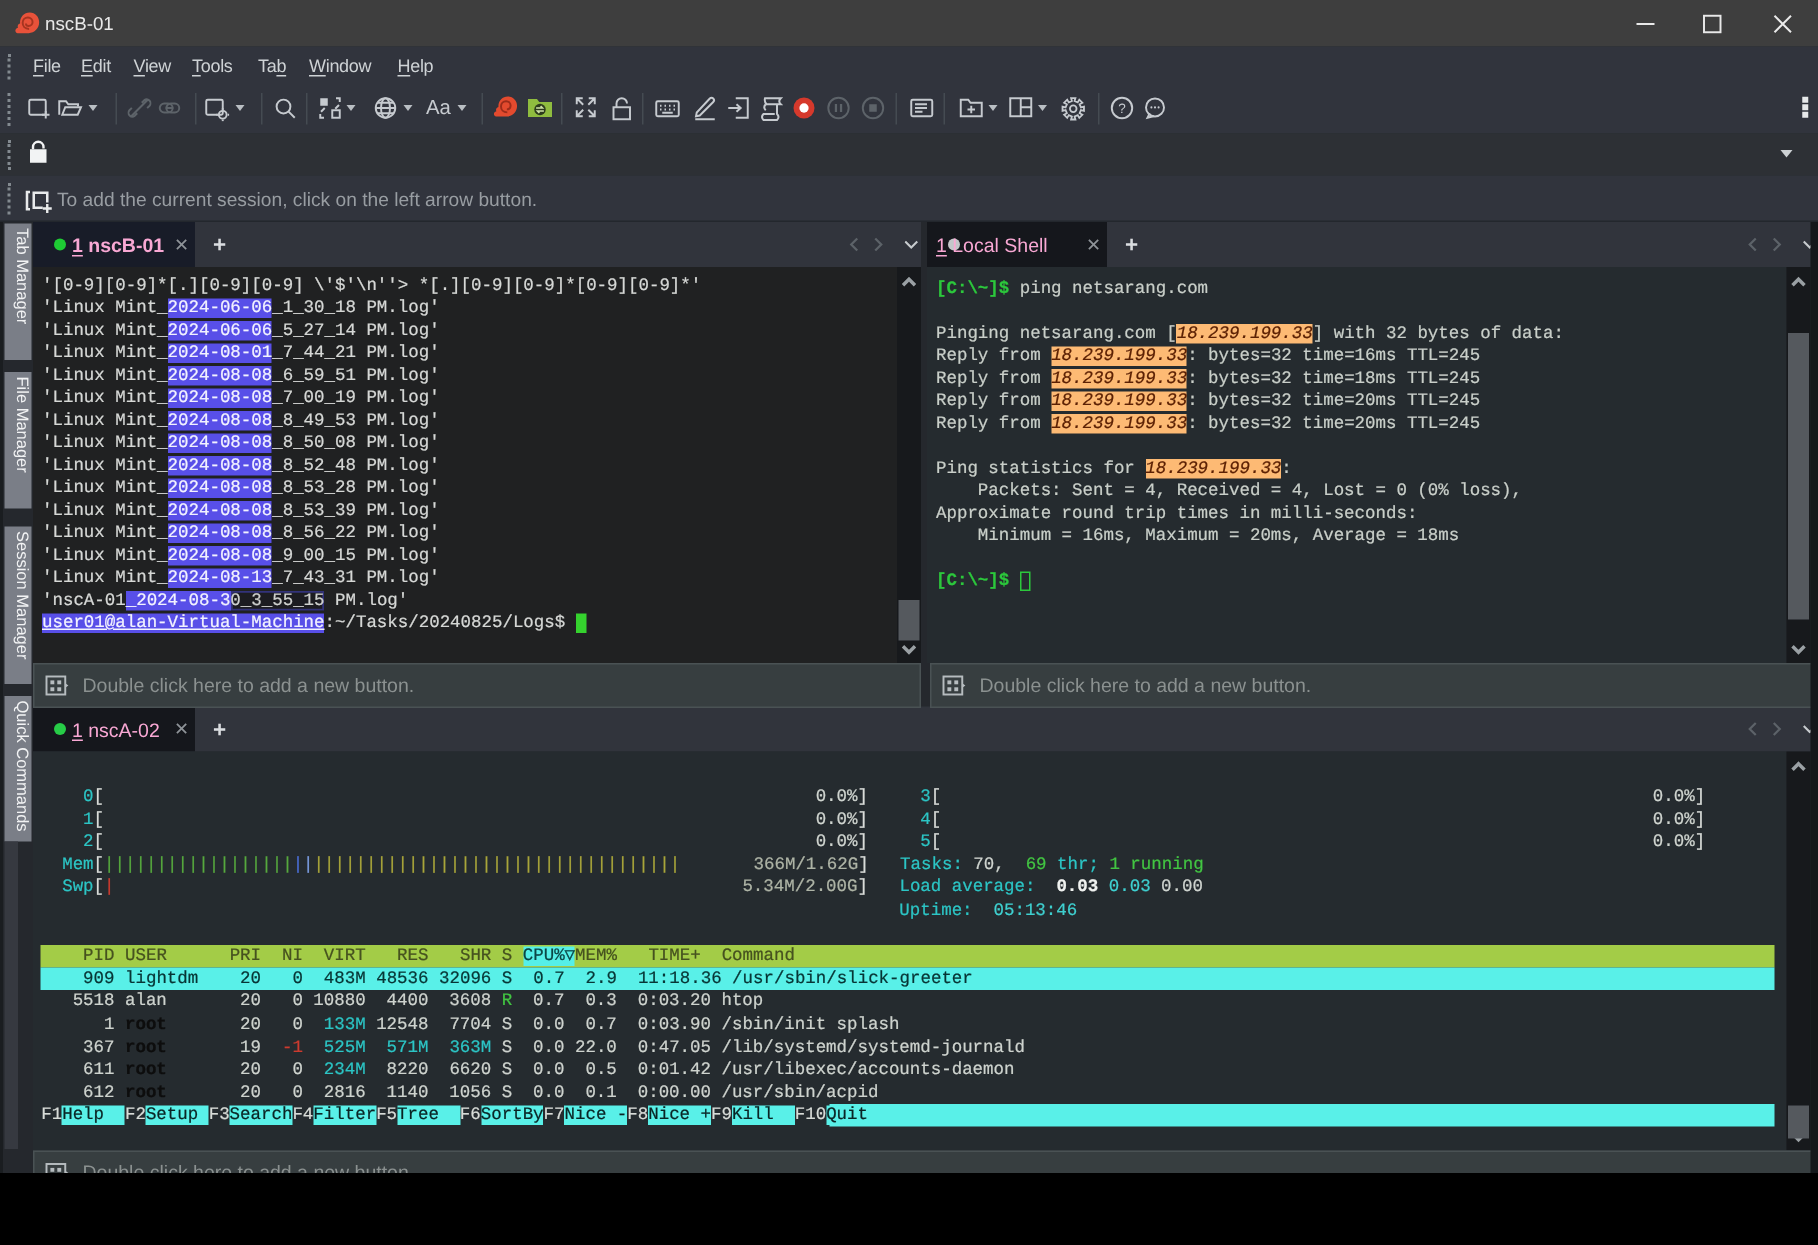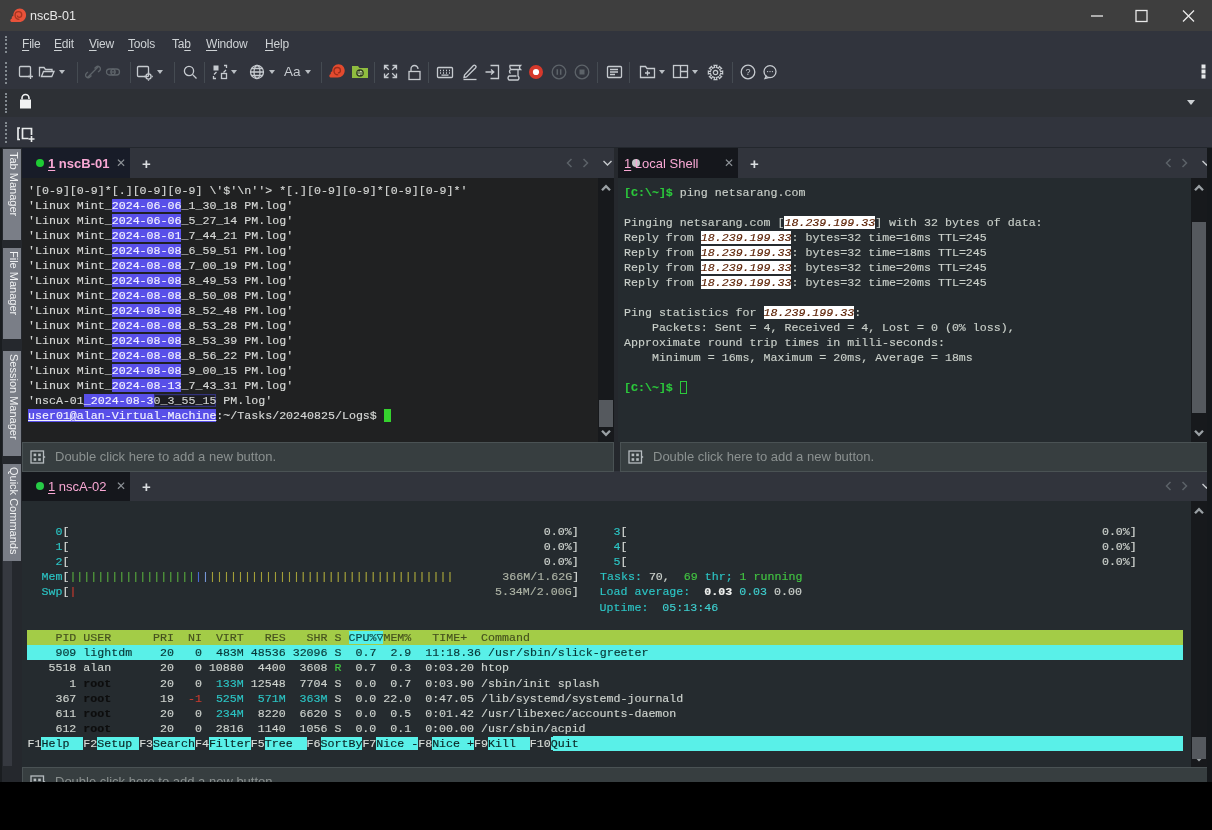--- a/index.html
+++ b/index.html
@@ -33,21 +33,21 @@
 .btntx{position:absolute;color:#8b9190;font-size:13px}
 
 .sidetab{position:absolute;left:3px;width:18px;background:#7a7e87;color:#f2f3f4;font-size:11px}
 .sidetab span{position:absolute;left:3px;top:3px;transform-origin:0 0;transform:rotate(90deg) translateY(-14px);white-space:nowrap}
 #statusbar{left:0;top:801px;width:1212px;height:29px;background:#2b3036;border-top:1px solid #23272d}
 
 .hb{background:#584fe8;color:#f2f2ff}
 .hd{background:#1c1c21;box-shadow:inset 0 0 0 1.2px #32327a;color:#cfd1cf}
 .cur{background:#35d22e}
 .gp{color:#2cc83c;font-weight:bold}
-.ho{background:#ffffff;color:#5c2104;font-style:italic}
+.ho{background:#fdba74;color:#5c2104;font-style:italic}
 .hcur{outline:1px solid #2cc83c;outline-offset:-1px}
 .hcy{color:#2cc5c5}.hcy2{color:#3fd0d0}
 .hbr{color:#d9dcd9}
 .hdim{color:#ced3ce}.hdim2{color:#aeb4a6}
 .hgr{color:#56a83e}.hgr2{color:#42c542}
 .hbl{color:#4a6fd8}.hbl2{color:#7a9ce0}
 .hyl{color:#a8a53a}
 .hrd{color:#cc3b2f}
 .hwh{color:#f0f2f0;font-weight:bold}
 .hrt{color:#0d0d0d;font-weight:bold}
@@ -215,20 +215,21 @@
       <path d="M3 6.5 V5 a3.5 3.5 0 0 1 7 0 V6" stroke="#f2f3f4" stroke-width="1.6"></path>
     </svg>
     <div class="abs" style="left:1187px;top:100px;width:0;height:0;border-left:4.5px solid transparent;border-right:4.5px solid transparent;border-top:5.5px solid #cdd1d4"></div>
     <div class="abs" id="infobar"></div>
     <div class="grip" style="left:5px;top:122px;height:21px"></div>
     <svg class="abs" style="left:16px;top:126px" width="21" height="17" viewBox="0 0 21 17" fill="none">
       <path d="M4 2 H2 V13.5 H4" stroke="#e8eaeb" stroke-width="1.7"></path>
       <path d="M12.5 12.5 H6.5 V2.5 H15.5 V9" stroke="#e8eaeb" stroke-width="1.7"></path>
       <path d="M15.5 10 V16 M12.5 13 H18.5" stroke="#e8eaeb" stroke-width="1.6"></path>
     </svg>
+    <div class="tx" style="left:38px;top:125px;color:#989da2;font-size:12.8px">To add the current session, click on the left arrow button.</div>
     <div class="sidetab" style="top:149px;height:91px">
       <span>Tab Manager</span>
     </div>
     <div class="sidetab" style="top:248px;height:91px">
       <span>File Manager</span>
     </div>
     <div class="sidetab" style="top:351px;height:105px">
       <span>Session Manager</span>
     </div>
     <div class="sidetab" style="top:464px;height:97px">

